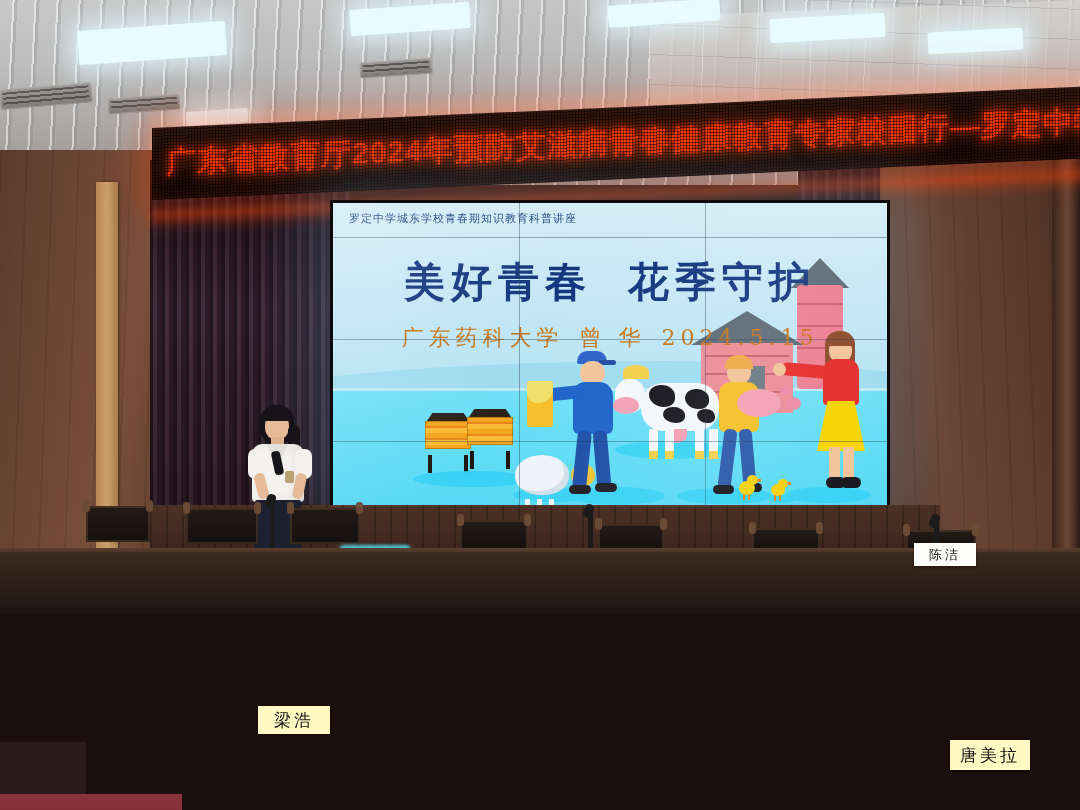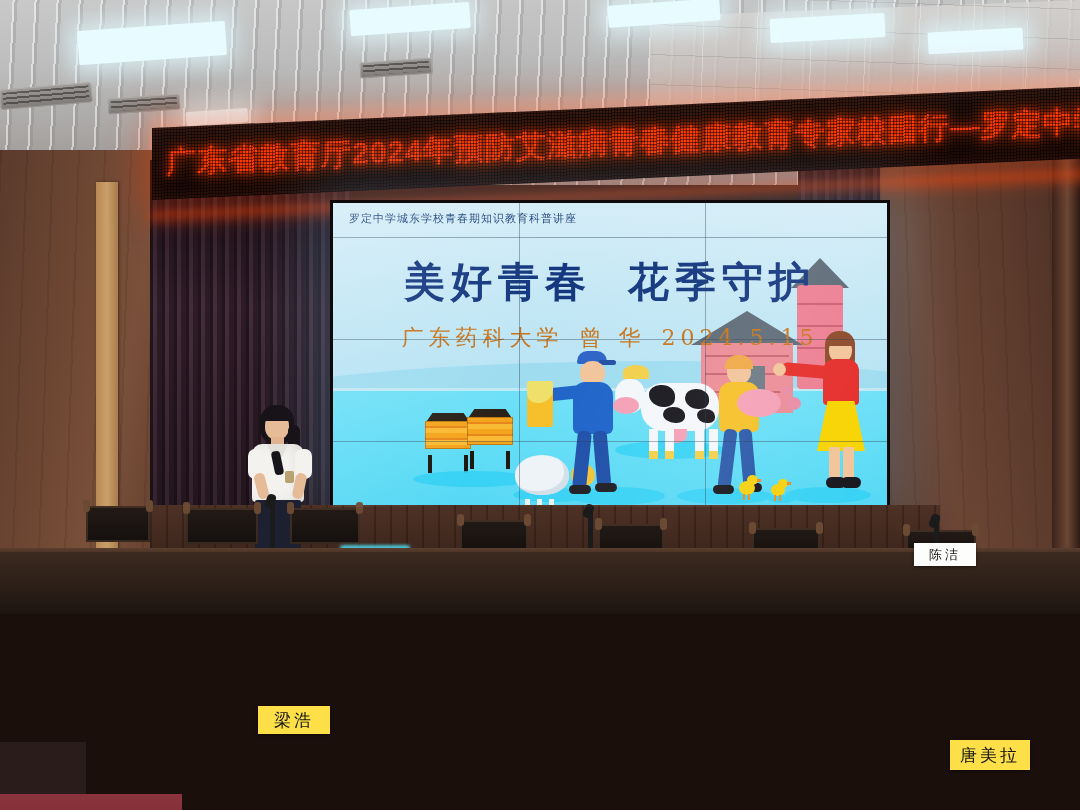--- a/index.html
+++ b/index.html
@@ -333,21 +333,21 @@
     background:linear-gradient(180deg,#5a3e2d,#3a281e);
   }
   .nameplate{
     position:absolute;background:#fdfdfb;
     color:#151515;font-size:13px;line-height:1;
     display:flex;align-items:center;justify-content:center;
     letter-spacing:3px;
     box-shadow:0 1px 3px rgba(0,0,0,.5);
     font-family:"DejaVu Sans","Liberation Sans",sans-serif;
   }
-  .nameplate.pink{background:#fde047;}</style>
+  .nameplate.pink{background:#fef9c3;}</style>
 </head>
 <body>
 
 <div id="scene">
 
   <div class="ceiling">
     <div class="ceil-slats"></div>
     <div class="ceil-right"></div>
     <div class="ceil-grid-right"></div>
 

